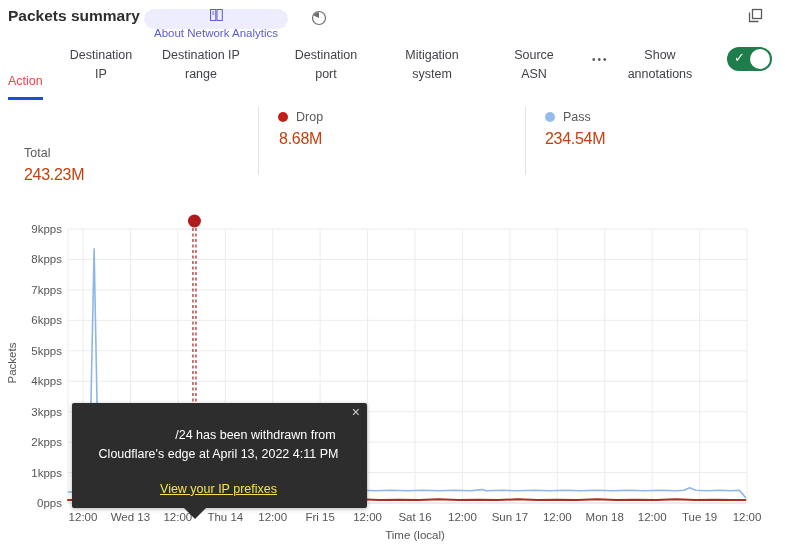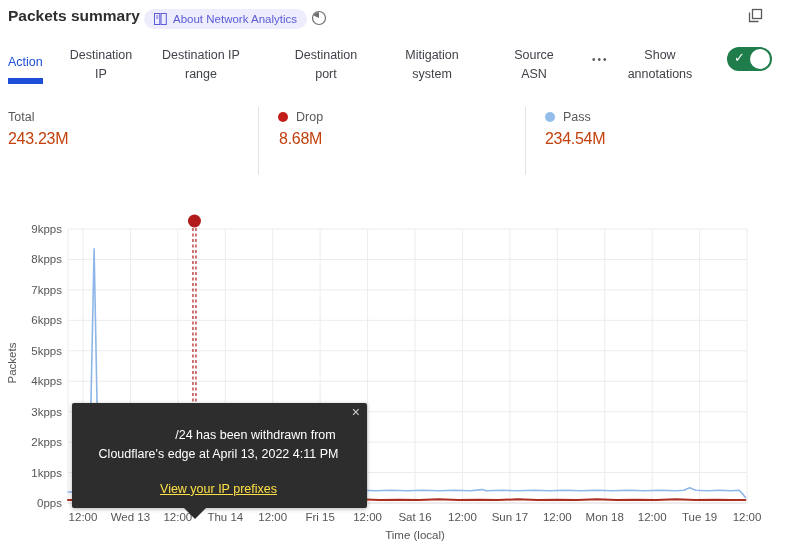--- a/index.html
+++ b/index.html
@@ -1,28 +1,28 @@
 <!DOCTYPE html>
 <html><head>
 <meta charset="utf-8">
 <style>
   html,body{margin:0;padding:0;background:#fff;}
   .app{position:relative;width:785px;height:555px;background:#fff;overflow:hidden;
        font-family:"Liberation Sans",sans-serif;color:#333;text-align:center;}
   
   .title{position:absolute;left:8px;top:7px;font-size:15.5px;font-weight:700;color:#2e2e2e;}
   .badge{position:absolute;left:144px;top:9px;height:20px;display:flex;align-items:center;gap:6px;
-         background:#eeedfd;border-radius:10px;padding:0 10px;color:#5b5bd6;font-size:11.5px;cursor:pointer;}
+         background:#eeedfd;border-radius:10px;padding:0 10px;color:#5b5bd6;font-size:11.5px;cursor:pointer;flex-direction:column;}
   .badge svg{display:block;}
   .icon-btn{position:absolute;color:#707070;cursor:pointer;}
   .clock-btn{left:311px;top:10px;}
   .popout-btn{left:748px;top:8px;}
   
   .tab{position:absolute;top:46px;font-size:12.5px;line-height:19px;color:#40434a;cursor:pointer;}
-  .tab.active{top:53px;color:#1d4ed8;padding-bottom:6px;border-bottom:6px solid #1d4ed8;}
+  .tab.active{top:72px;color:#ef4444;padding-bottom:6px;border-bottom:3px solid #1d4ed8;}
   .more-dots{position:absolute;left:592px;top:54px;font-size:10px;letter-spacing:2px;color:#54565b;cursor:pointer;}
   .toggle{position:absolute;left:727px;top:47px;width:45px;height:24px;border-radius:12px;
           background:#1f7d4c;cursor:pointer;}
   .toggle .check{position:absolute;left:7px;top:3px;color:#fff;font-size:13px;}
   .toggle .knob{position:absolute;right:2px;top:2px;width:20px;height:20px;border-radius:50%;background:#fff;}
   
   .stat{position:absolute;top:110px;}
   .stat .lab{display:flex;align-items:center;gap:8px;font-size:12.5px;color:#595959;}
   .stat .dot{width:10px;height:10px;border-radius:50%;}
   .stat .val{margin-top:6px;font-size:16px;font-weight:400;color:#c2410c;letter-spacing:-0.3px;}
@@ -77,21 +77,21 @@
   <div class="tab" style="left:288px;width:76px;">Destination port</div>
   <div class="tab" style="left:510px;width:48px;">Source ASN</div>
   <div class="tab" style="left:397px;width:70px;">Mitigation system</div>
   <div class="more-dots">•••</div>
   <div class="tab" style="left:620px;width:80px;">Show annotations</div>
   <div class="toggle">
     <span class="check">✓</span>
     <span class="knob"></span>
   </div>
 
-  <div class="stat" style="left:8px;">
+  <div class="stat" style="left:24px;margin-top:36px;">
     <div class="lab">
         <span>Total</span>
       </div>
     <div class="val">243.23M</div>
   </div>
   <div class="vdiv" style="left:258px;"></div>
   <div class="stat" style="left:278px;">
     <div class="lab">
         <span class="dot" style="background:#c21f1a;"></span>
         <span>Drop</span>

